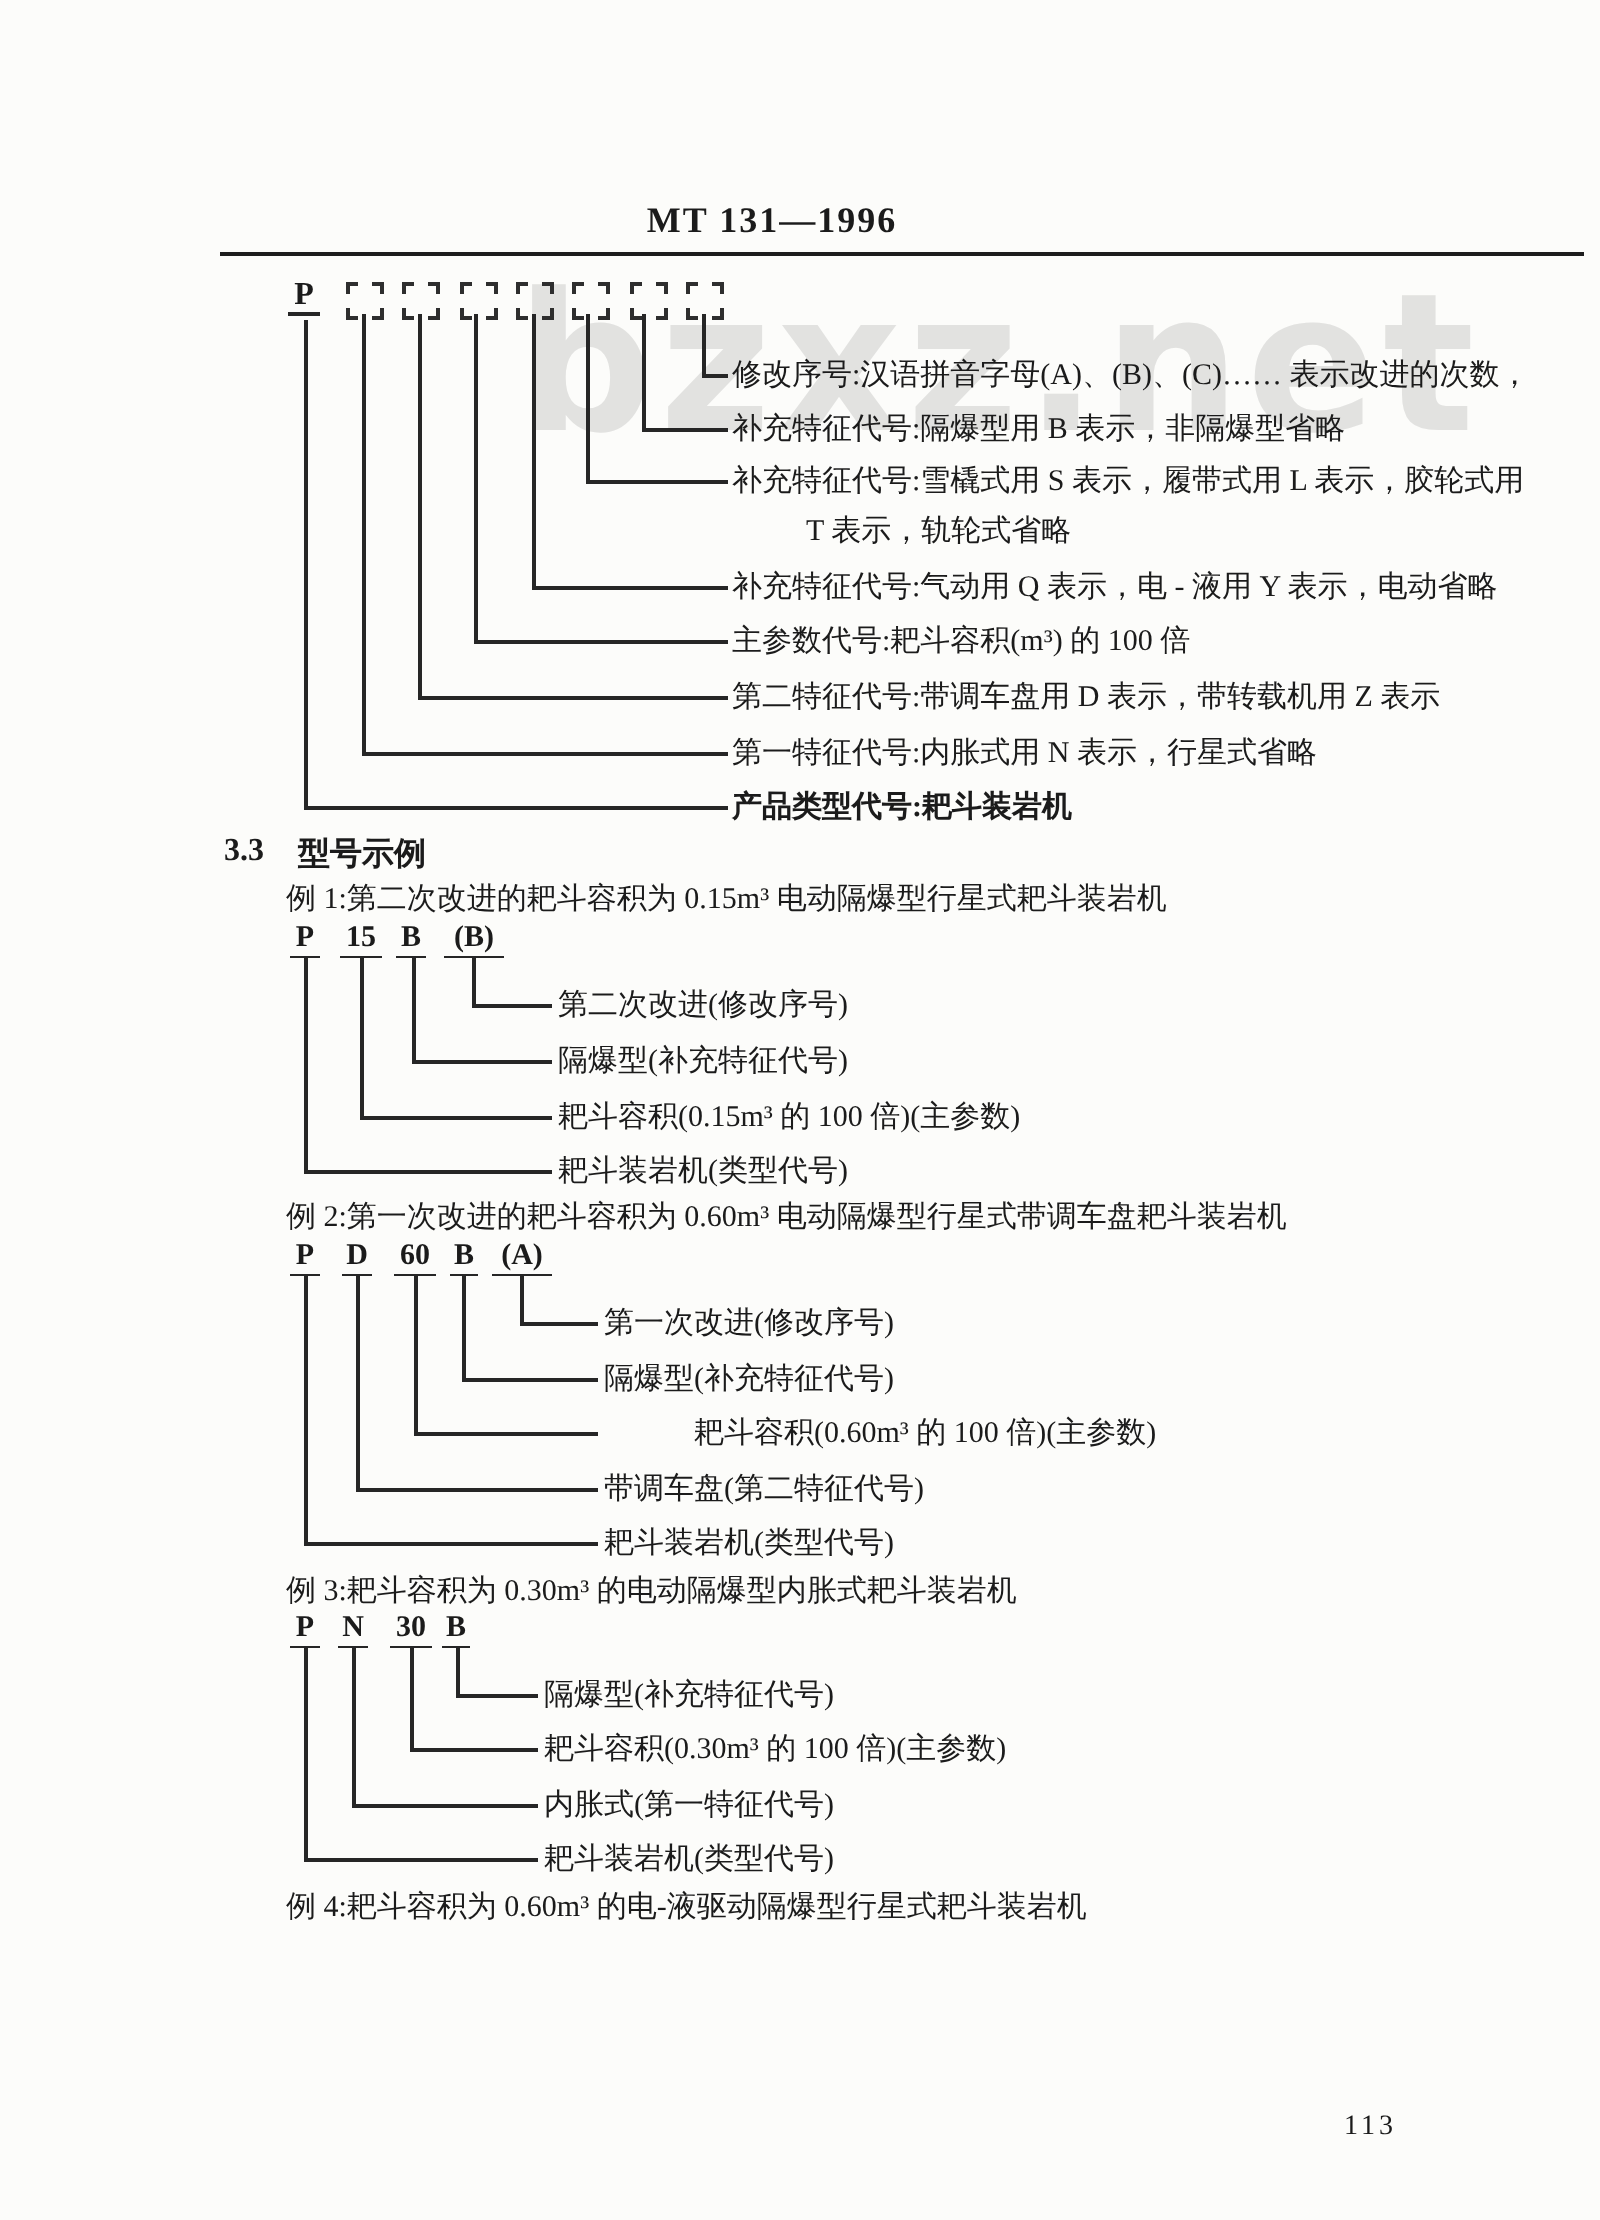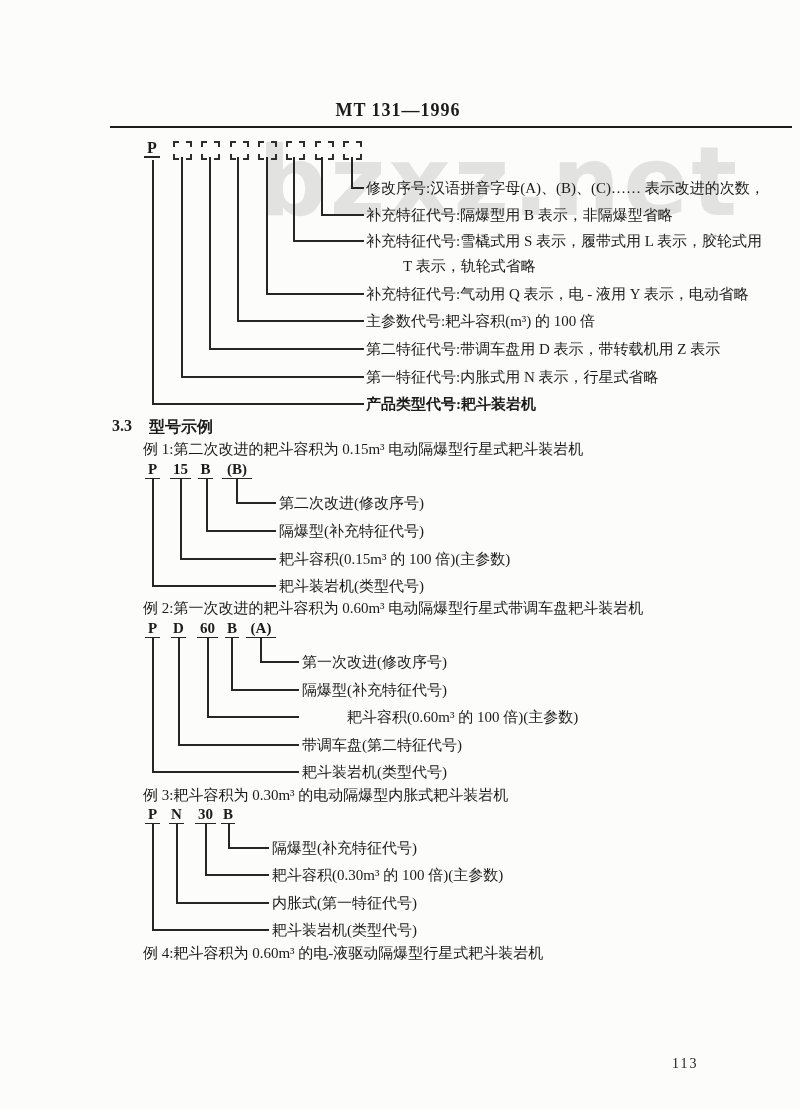--- a/index.html
+++ b/index.html
@@ -10,21 +10,21 @@
     color:#1b1b1b;
   }
   .wmark{
     position:absolute;left:258px;top:132px;
     font-family:"DejaVu Sans","Liberation Sans",sans-serif;
     font-weight:bold;font-size:96px;line-height:100px;letter-spacing:3px;
     color:#e2e2e0;user-select:none;z-index:0;
   }
   .doc-title{
     position:absolute;left:0;top:100px;width:772px;text-align:center;
-    font-size:18px;font-weight:bold;letter-spacing:1px;z-index:2;margin-left:12px;
+    font-size:18px;font-weight:bold;letter-spacing:1px;z-index:2;
   }
   .head-rule{position:absolute;left:110px;top:126px;width:682px;height:2px;background:#1d1d1d;z-index:2;}
   .codebox{position:absolute;width:15px;height:15px;border:2px dashed #2e2e2e;z-index:2;}
   .vline{position:absolute;width:1.5px;background:#262626;z-index:1;}
   .hline{position:absolute;height:1.5px;background:#262626;z-index:1;}
   .lbl{position:absolute;font-size:15px;line-height:17px;white-space:nowrap;z-index:2;}
   .prefix{
     position:absolute;font-size:16px;font-weight:bold;text-align:center;
     border-bottom:2px solid #262626;z-index:2;line-height:17px;
   }

